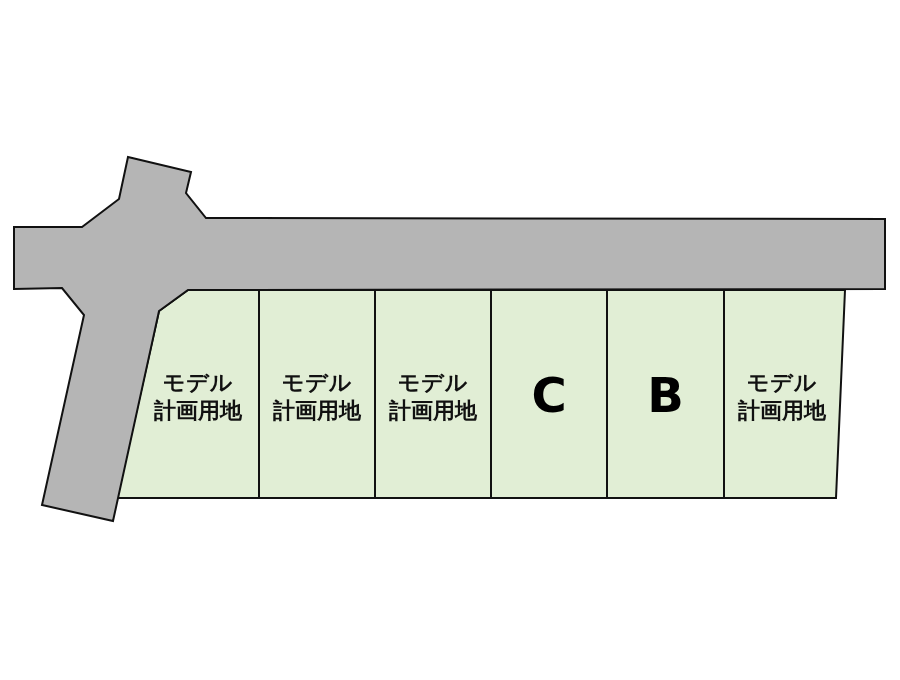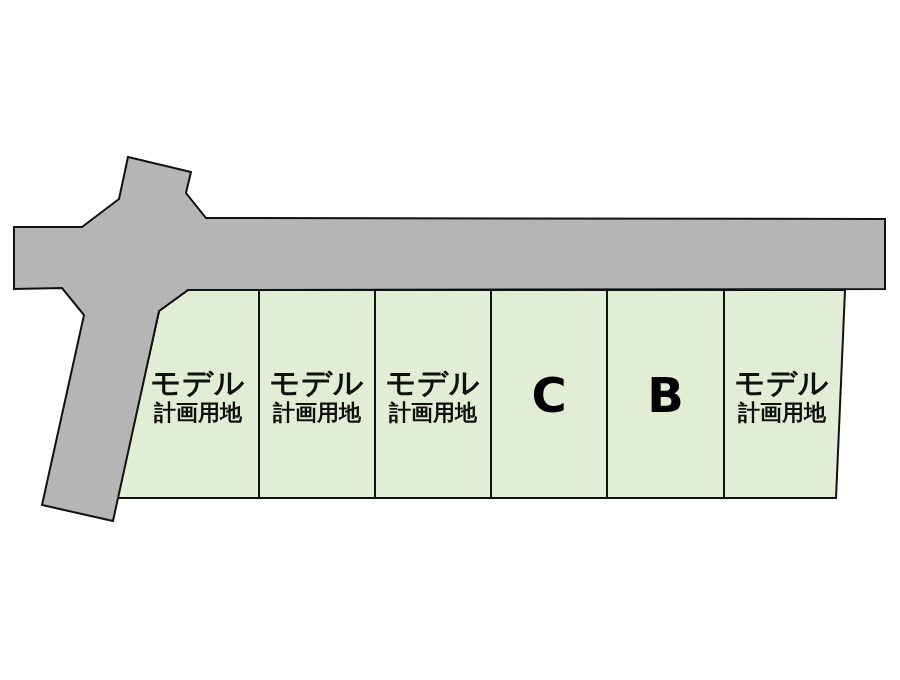--- a/index.html
+++ b/index.html
@@ -5,22 +5,22 @@
   html, body { margin:0; padding:0; background:#ffffff; }
   body { width:900px; height:680px; position:relative; overflow:hidden; }
   svg { position:absolute; left:0; top:0; }
   .road { fill:#b5b5b5; stroke:#111; stroke-width:2; stroke-linejoin:miter; }
   .lot { fill:#e1eed5; stroke:#111; stroke-width:2; }
   .divider { stroke:#111; stroke-width:2; }
   .label {
     position:absolute; text-align:center; color:#111;
     font-family:"DejaVu Sans", sans-serif; font-weight:bold;
   }
-  .label .l1 { display:block; font-size:30px; line-height:30px; letter-spacing:1px; }
-  .label .l2 { display:block; font-size:22px; line-height:30px; }
+  .label .l1 { display:block; font-size:22px; line-height:30px; letter-spacing:1px; }
+  .label .l2 { display:block; font-size:22px; line-height:30px;font-family:Liberation Mono, monospace; }
   .big {
     position:absolute; text-align:center; color:#000;
     font-family:"DejaVu Sans", sans-serif; font-weight:bold; font-size:48px; line-height:48px;
   }
 </style>
 </head>
 <body>
 
 <svg width="900" height="680" viewBox="0 0 900 680">
 

